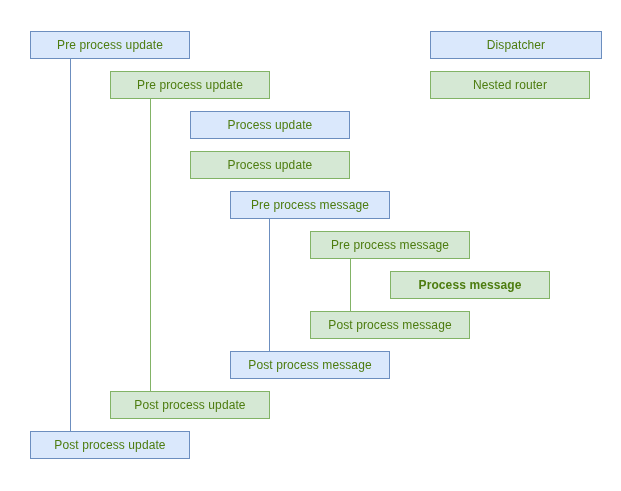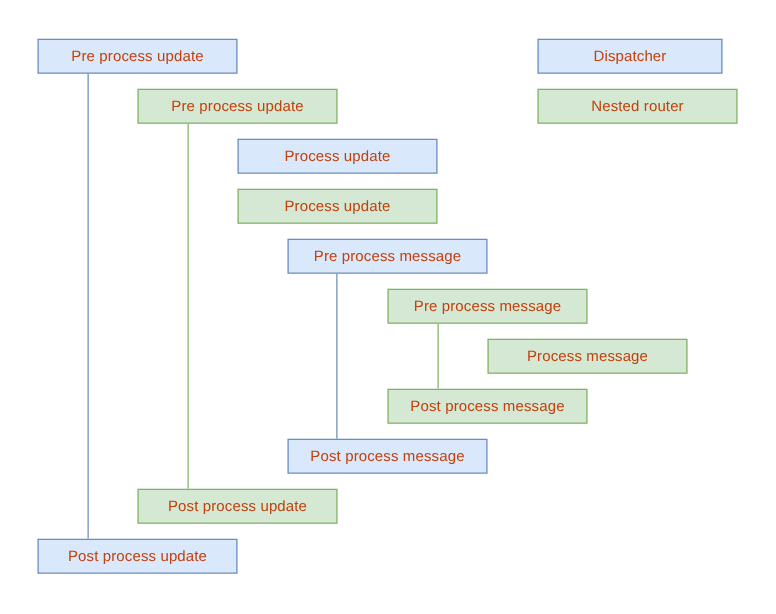--- a/index.html
+++ b/index.html
@@ -19,21 +19,21 @@
     overflow: hidden;
   }
   .node {
     position: absolute;
     box-sizing: border-box;
     display: flex;
     align-items: center;
     justify-content: center;
     font-size: 12px;
     line-height: 1.2;
-    color: #c2410c;
+    color: #4d7c0f;
     text-align: center;
     border-width: 1px;
     border-style: solid;
     white-space: nowrap;
     letter-spacing: 0.1px;
   }
   .node.dispatcher {
     background: #dae8fc;
     border-color: #6c8ebf;
   }
@@ -77,37 +77,37 @@
       </div>
       <div class="node router" style="left: 190px; top: 151px; width: 160px; height: 28px;">
         <span>Process update</span>
       </div>
       <div class="node dispatcher" style="left: 230px; top: 191px; width: 160px; height: 28px;">
         <span>Pre process message</span>
       </div>
       <div class="node router" style="left: 310px; top: 231px; width: 160px; height: 28px;">
         <span>Pre process message</span>
       </div>
-      <div class="node router" style="left: 390px; top: 271px; width: 160px; height: 28px;">
+      <div class="node router" style="left: 390px; top: 271px; width: 160px; height: 28px; font-weight: bold;">
         <span>Process message</span>
       </div>
       <div class="node router" style="left: 310px; top: 311px; width: 160px; height: 28px;">
         <span>Post process message</span>
       </div>
       <div class="node dispatcher" style="left: 230px; top: 351px; width: 160px; height: 28px;">
         <span>Post process message</span>
       </div>
       <div class="node router" style="left: 110px; top: 391px; width: 160px; height: 28px;">
         <span>Post process update</span>
       </div>
       <div class="node dispatcher" style="left: 30px; top: 431px; width: 160px; height: 28px;">
         <span>Post process update</span>
       </div>
     </div>
   <div id="legend-layer">
-      <div class="node legend-node dispatcher" style="left: 430px; top: 31px; width: 148px; height: 28px;">
+      <div class="node legend-node dispatcher" style="left: 430px; top: 31px; width: 172px; height: 28px;">
         <span>Dispatcher</span>
       </div>
       <div class="node legend-node router" style="left: 430px; top: 71px; width: 160px; height: 28px; text-align: center;">
         <span>Nested router</span>
       </div>
     </div>
 </div>
 
 </body></html>

